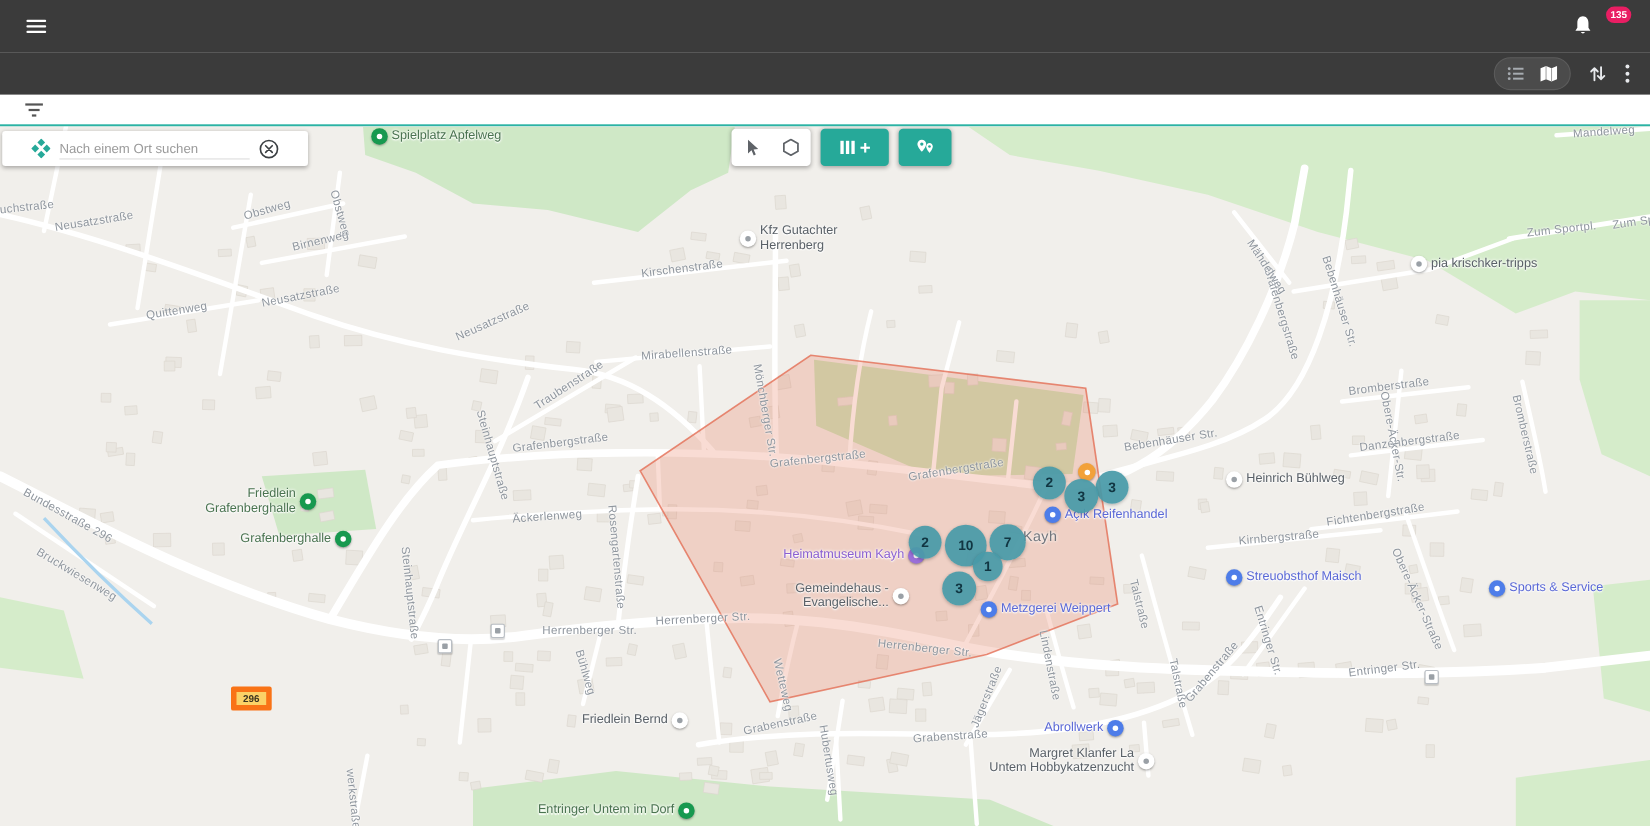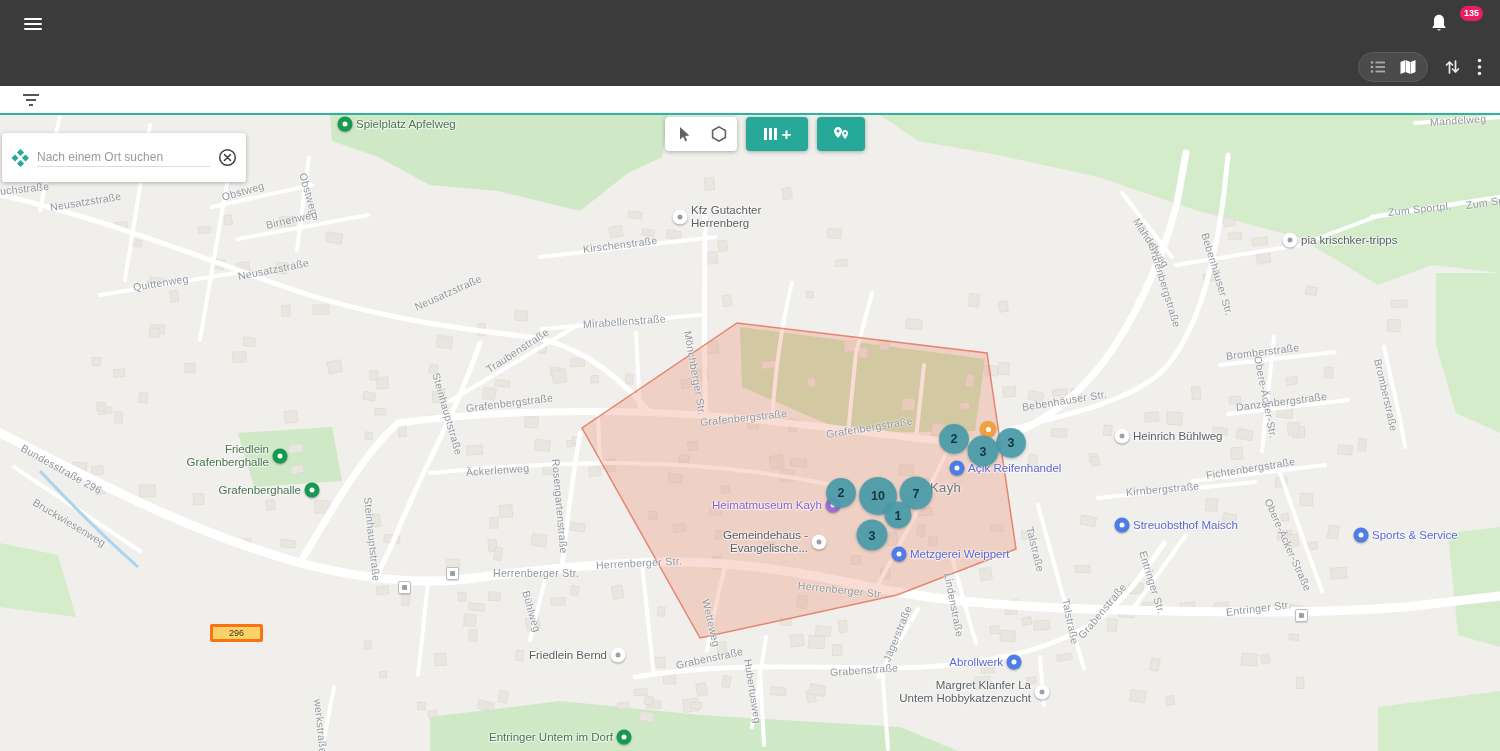--- a/index.html
+++ b/index.html
@@ -48,26 +48,26 @@
   .poi-label.side-left{text-align:right;}
   .poi-label.park{color:#4a7350;}
   .poi-label.business{color:#5a68d6;}
   .poi-label.museum{color:#8a5fd0;}
   .poi-label.generic{color:#596067;}
 
   .locality{position:absolute;left:930px;top:372px;transform:translateY(-50%);font-size:13px;letter-spacing:.4px;color:#70757c;text-shadow:0 0 3px #fff,0 0 3px #fff;z-index:3;}
 
   .cluster{position:absolute;transform:translate(-50%,-50%);border-radius:50%;background:rgba(72,154,168,.93);color:#113642;font-weight:700;font-size:12.5px;display:flex;align-items:center;justify-content:center;box-shadow:0 1px 3px rgba(0,0,0,.25);z-index:4;cursor:pointer;}
 
-  .route-badge{position:absolute;left:210px;top:509px;background:#fbd267;border:3px solid #f97316;color:#3c3520;font-size:9px;font-weight:400;padding:1px 16px;border-radius:2px;z-index:2;}
+  .route-badge{position:absolute;left:210px;top:509px;background:#fbd267;border:5px solid #f97316;color:#3c3520;font-size:9px;font-weight:700;padding:1px 6px;border-radius:2px;z-index:2;}
   .road-shield{position:absolute;width:11px;height:11px;background:#fff;border:1px solid #b9bec4;border-radius:2px;box-shadow:0 1px 1px rgba(0,0,0,.15);z-index:2;display:flex;align-items:center;justify-content:center;}
   .road-shield i{width:5px;height:5px;background:#9aa0a6;border-radius:1px;}
 
   
-  .search-card{position:absolute;top:18px;left:2px;width:226px;height:49px;background:#fff;border-radius:3px;box-shadow:0 1px 4px rgba(0,0,0,.3);display:flex;align-items:center;padding:0 9px;gap:8px;z-index:10;}
+  .search-card{position:absolute;top:4px;left:2px;width:226px;height:32px;background:#fff;border-radius:3px;box-shadow:0 1px 4px rgba(0,0,0,.3);display:flex;align-items:center;padding:0 26px;gap:8px;z-index:10;}
   .search-card input{flex:1;border:none;outline:none;border-bottom:1px solid #ddd;font-size:12px;color:#555;padding:2px 0;background:transparent;font-family:"Liberation Sans",sans-serif;}
   .search-card input::placeholder{color:#9a9a9a;}
   .map-tools{position:absolute;top:2px;left:665px;display:flex;gap:9px;align-items:center;z-index:10;}
   .tool-card{background:#fff;border-radius:4px;box-shadow:0 1px 4px rgba(0,0,0,.3);display:flex;height:34px;}
   .tool-btn{width:36px;display:flex;align-items:center;justify-content:center;cursor:pointer;}
   .teal-btn{background:#26a999;border-radius:4px;height:34px;display:flex;align-items:center;justify-content:center;box-shadow:0 1px 4px rgba(0,0,0,.3);cursor:pointer;padding:0 7px;gap:2px;}
   .teal-btn .plus{color:#fff;font-size:17px;font-weight:700;line-height:1;margin-left:1px;}
 </style>
 </head>
 <body>

